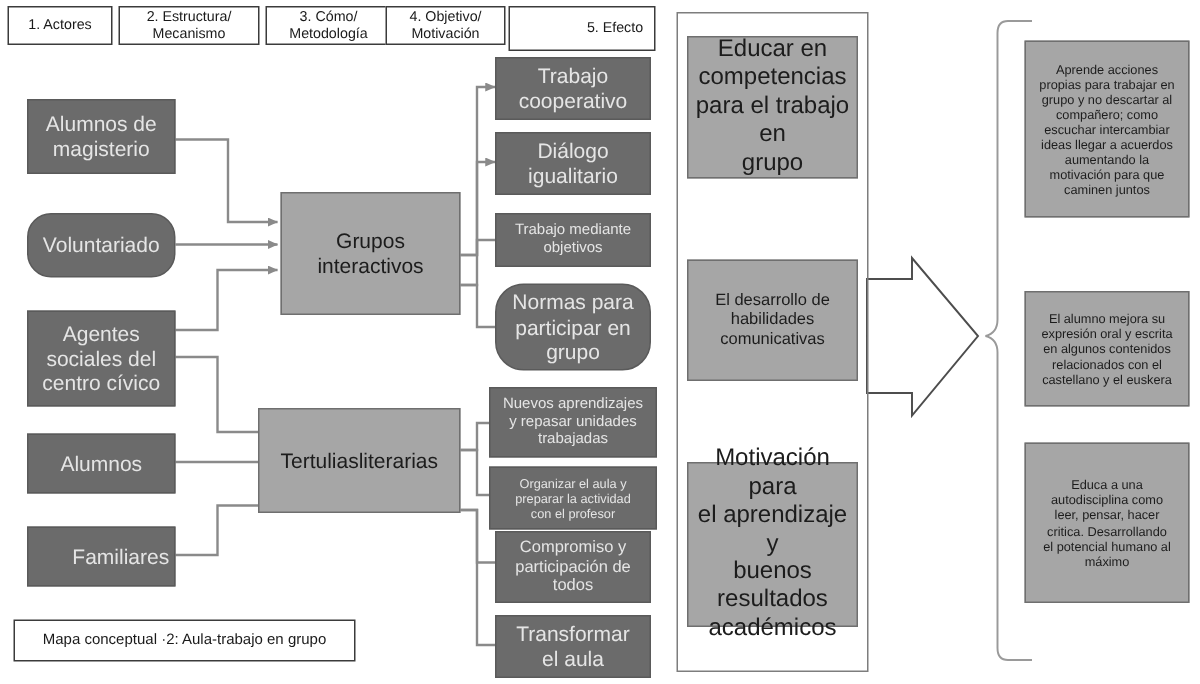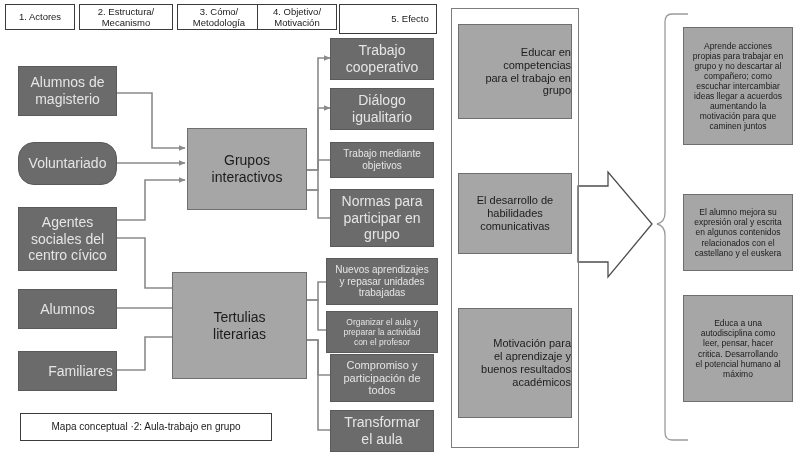--- a/index.html
+++ b/index.html
@@ -67,21 +67,21 @@
 
   svg.lines{
     position:absolute;
     left:0; top:0;
     width:800px; height:456px;
     pointer-events:none;
   }
 
   .f14{font-size:14px;}
   .f13{font-size:11px;}
-  .f11{font-size:11px;align-items:flex-end;}
+  .f11{font-size:16px;}
   .f10{font-size:10px;}
   .f85{font-size:8.5px;}
 </style>
 </head>
 <body>
 
 <div id="canvas">
 
   <svg class="lines" viewBox="0 0 800 456">
     <defs>
@@ -171,41 +171,41 @@
 
   <div class="box dark f14" style="left:18px; top:351px; width:99px; height:40px; flex-direction:column;padding-left:26px;">
     <span>Familiares</span>
   </div>
 
   <div class="box light f14" style="left:187px; top:128px; width:120px; height:82px; flex-direction:column;">
     <span>Grupos</span>
     <span>interactivos</span>
   </div>
 
-  <div class="box light f14" style="left:172px; top:272px; width:135px; height:107px; flex-direction:column;">
+  <div class="box light f14" style="left:172px; top:272px; width:135px; height:70px; flex-direction:row;">
     <span>Tertulias</span>
     <span>literarias</span>
   </div>
 
   <div class="box dark f14" style="left:330px; top:38px; width:104px; height:42px; flex-direction:column;">
     <span>Trabajo</span>
     <span>cooperativo</span>
   </div>
 
   <div class="box dark f14" style="left:330px; top:88px; width:104px; height:42px; flex-direction:column;">
     <span>Diálogo</span>
     <span>igualitario</span>
   </div>
 
   <div class="box dark f10" style="left:330px; top:142px; width:104px; height:36px; flex-direction:column;">
     <span>Trabajo mediante</span>
     <span>objetivos</span>
   </div>
 
-  <div class="box dark f14" style="left:330px; top:189px; width:104px; height:58px; flex-direction:column;">
+  <div class="box dark f14" style="left:330px; top:189px; width:104px; height:58px; flex-direction:column;border-radius:19px;">
     <span>Normas para</span>
     <span>participar en</span>
     <span>grupo</span>
   </div>
 
   <div class="box dark f10" style="left:326px; top:258px; width:112px; height:47px; flex-direction:column;">
     <span>Nuevos aprendizajes</span>
     <span>y repasar unidades</span>
     <span>trabajadas</span>
   </div>
@@ -269,17 +269,17 @@
 
   <div class="box light f85" style="left:683px; top:295px; width:110px; height:107px; flex-direction:column;">
     <span>Educa a una</span>
     <span>autodisciplina como</span>
     <span>leer, pensar, hacer</span>
     <span>critica. Desarrollando</span>
     <span>el potencial humano al</span>
     <span>máximo</span>
   </div>
 
-  <div class="box caption" style="left:20px; top:413px; width:252px; height:28px;">
+  <div class="box caption" style="left:9px; top:413px; width:228px; height:28px;">
     <span>Mapa conceptual ·2: Aula-trabajo en grupo</span>
   </div>
 
 </div>
 
 </body></html>

